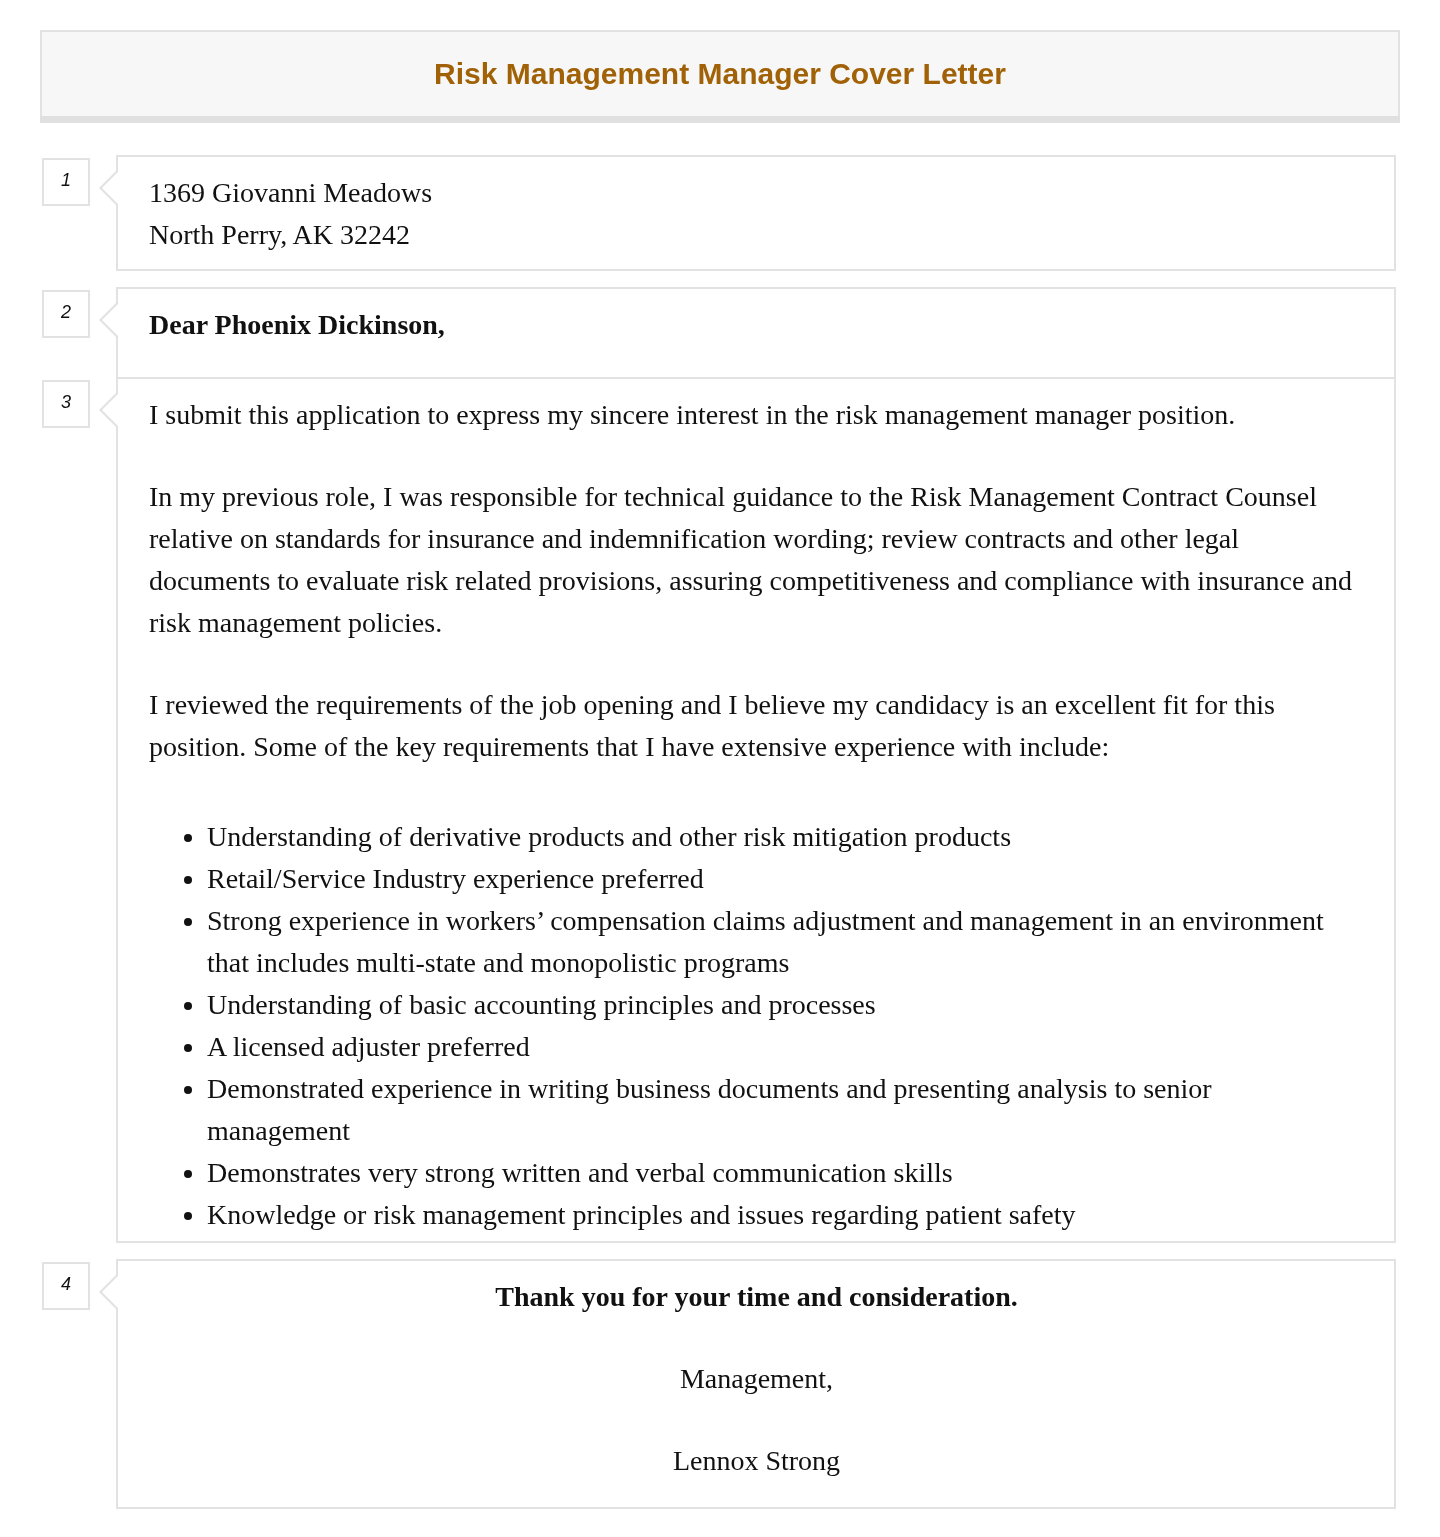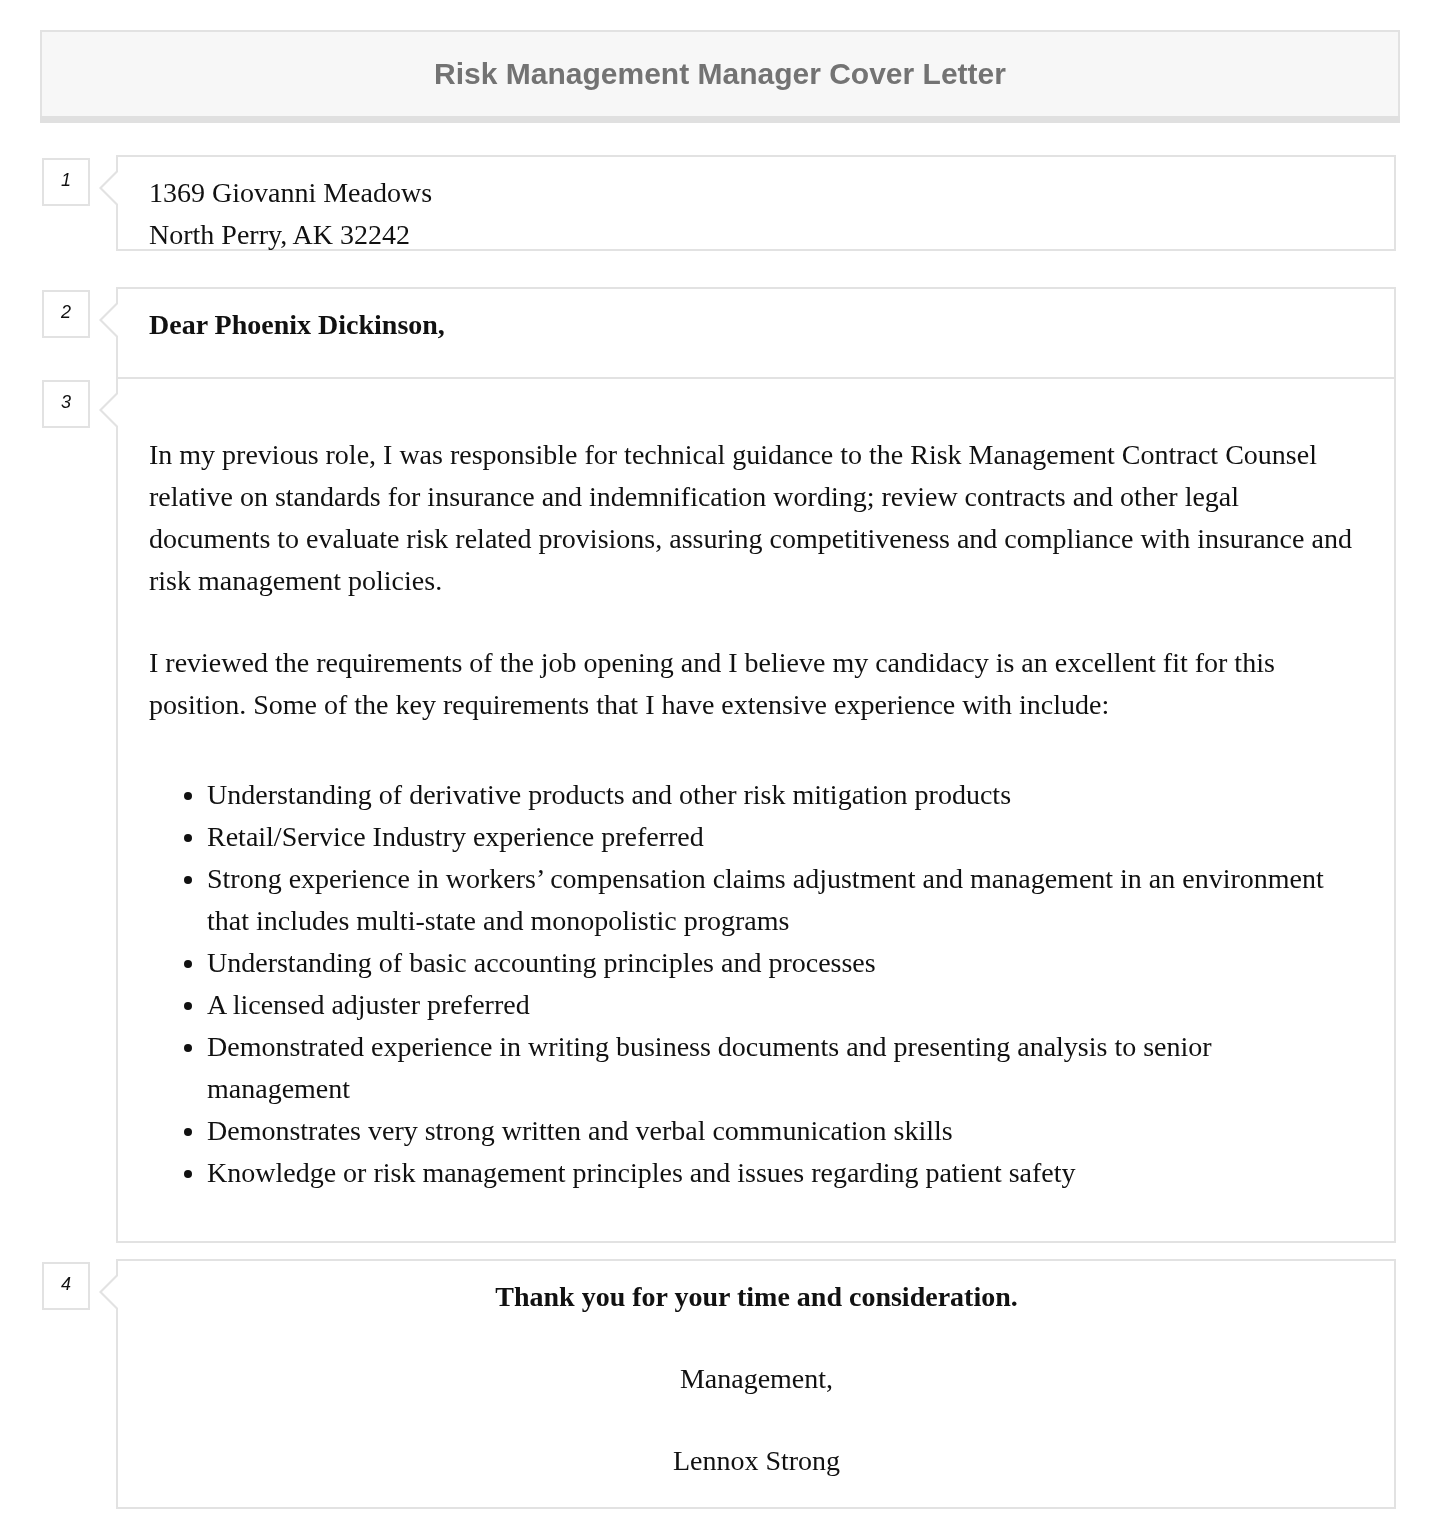--- a/index.html
+++ b/index.html
@@ -5,21 +5,21 @@
     html, body { margin: 0; padding: 0; background: #ffffff; }
     body { width: 1440px; height: 1537px; position: relative; overflow: hidden; }
     .header {
       position: absolute; left: 40px; top: 30px; width: 1356px; height: 84px;
       background: #f7f7f7; border: 2px solid #e2e2e2; border-bottom: none;
       box-shadow: 0 7px 0 #e0e0e0;
       display: flex; align-items: center; justify-content: center;
     }
     .header h1 {
       margin: 0; font-family: "Liberation Sans", sans-serif; font-weight: bold;
-      font-size: 30px; color: #737373;
+      font-size: 30px; color: #a16207;
     }
     .row { position: absolute; left: 0; width: 1440px; }
     .num {
       position: absolute; left: 42px; width: 44px; height: 44px;
       border: 2px solid #e2e2e2; background: #fff;
       font-family: "Liberation Sans", sans-serif; font-style: italic;
       font-size: 18px; color: #111;
       display: flex; align-items: center; justify-content: center;
       box-sizing: content-box;
     }
@@ -53,40 +53,41 @@
 <body>
 
 <div class="header">
   <h1>Risk Management Manager Cover Letter</h1>
 </div>
 
 <div class="row" style="top:155px;">
   <div class="num" style="top:3px;">
     <span>1</span>
   </div>
-  <div class="card" style="top:0; height:96px;">
+  <div class="card" style="top:0; height:116px;">
     <p>1369 Giovanni Meadows</p>
     <p>North Perry, AK 32242</p>
   </div>
 </div>
 
 <div class="row" style="top:287px;">
   <div class="num" style="top:3px;">
     <span>2</span>
   </div>
   <div class="card" style="top:0; height:95px;">
     <p class="bold">Dear Phoenix Dickinson,</p>
   </div>
 </div>
 
 <div class="row" style="top:377px;">
   <div class="num" style="top:3px;">
     <span>3</span>
   </div>
   <div class="card" style="top:0; height:866px;">
+    <p>I submit this application to express my sincere interest in the risk management manager position.</p>
     <div class="gap"></div>
     <p>In my previous role, I was responsible for technical guidance to the Risk Management Contract Counsel relative on standards for insurance and indemnification wording; review contracts and other legal documents to evaluate risk related provisions, assuring competitiveness and compliance with insurance and risk management policies.</p>
     <div class="gap"></div>
     <p>I reviewed the requirements of the job opening and I believe my candidacy is an excellent fit for this position. Some of the key requirements that I have extensive experience with include:</p>
     <div class="gap"></div>
     <ul>
       <li>Understanding of derivative products and other risk mitigation products</li>
       <li>Retail/Service Industry experience preferred</li>
       <li>Strong experience in workers’ compensation claims adjustment and management in an environment that includes multi-state and monopolistic programs</li>
       <li>Understanding of basic accounting principles and processes</li>

